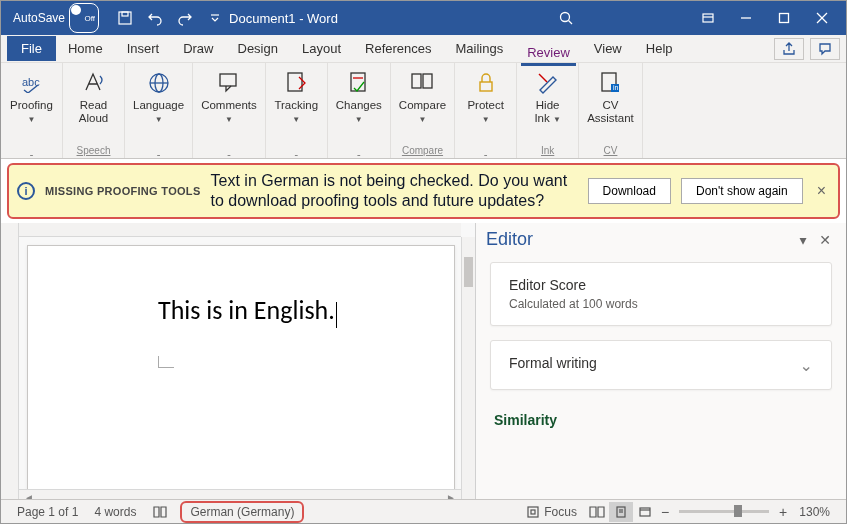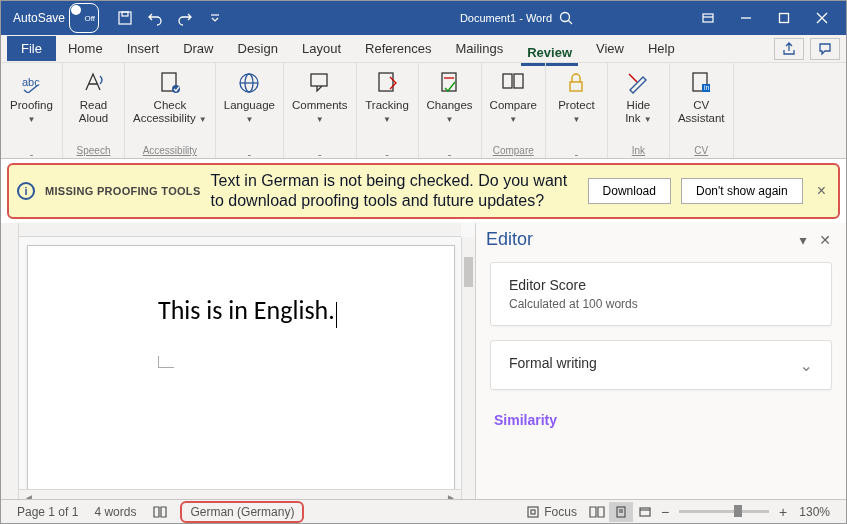--- a/index.html
+++ b/index.html
@@ -5,30 +5,30 @@
   * { box-sizing: border-box; margin: 0; padding: 0; font-family: "Segoe UI", sans-serif; }
   body { width: 847px; height: 524px; background: #fff; overflow: hidden; border: 1px solid #999; position: relative; }
 
   
   .titlebar { height: 34px; background: #2b579a; color: #fff; display: flex; align-items: center; font-size: 12px; padding: 0 6px; }
   .titlebar .autosave { display: flex; align-items: center; gap: 4px; padding: 0 6px; }
   .titlebar .toggle { width: 30px; height: 30px; border: 1px solid #fff; border-radius: 8px; position: relative; font-size: 8px; display: flex; align-items: center; justify-content: flex-end; padding-right: 3px; color: #fff; }
   .titlebar .toggle::before { content: ""; width: 10px; height: 10px; border-radius: 50%; background: #fff; position: absolute; left: 1px; top: 1px; }
   .titlebar .qat { display: flex; gap: 2px; margin-left: 6px; }
   .titlebar .qat-btn { width: 28px; height: 26px; display: flex; align-items: center; justify-content: center; color: #fff; cursor: pointer; }
-  .titlebar .doctitle { flex: 1; text-align: right; font-size: 11px; }
+  .titlebar .doctitle { flex: 1; text-align: left; font-size: 13px; }
   .titlebar .winctrls { display: flex; gap: 2px; }
   .titlebar .winbtn { width: 36px; height: 28px; display: flex; align-items: center; justify-content: center; cursor: pointer; }
   .titlebar svg { stroke: #fff; fill: none; }
 
   
   .tabs { height: 28px; background: #f3f2f1; display: flex; align-items: center; padding: 0 6px; border-bottom: 1px solid #e1dfdd; }
   .tab { padding: 5px 12px; font-size: 13px; color: #323130; cursor: pointer; position: relative; }
   .tab.file { background: #2b579a; color: #fff; padding: 5px 14px; }
-  .tab.active { color: #14532d; font-weight: 700; margin-top: 8px; }
+  .tab.active { color: #701a75; font-weight: 400; margin-top: 8px; }
   .tab.active::after { content: ""; position: absolute; bottom: -1px; left: 6px; right: 6px; height: 3px; background: #2b579a; }
   .tabs .spacer { flex: 1; }
   .tabs .endbtn { width: 30px; height: 22px; border: 1px solid #c8c6c4; display: flex; align-items: center; justify-content: center; margin-left: 6px; cursor: pointer; color: #2b579a; }
 
   
   .ribbon { height: 96px; background: #f3f2f1; display: flex; border-bottom: 1px solid #c8c6c4; overflow: hidden; }
   .group { border-right: 1px solid #e1dfdd; display: flex; flex-direction: column; align-items: center; justify-content: space-between; padding: 6px 8px 0; position: relative; }
   .group .top { display: flex; flex-direction: column; align-items: center; gap: 2px; }
   .group .icon { width: 28px; height: 28px; display: flex; align-items: center; justify-content: center; }
   .group .label { font-size: 11.5px; color: #323130; text-align: center; line-height: 1.15; }
@@ -62,21 +62,21 @@
   
   .editor { width: 370px; background: #faf9f8; display: flex; flex-direction: column; }
   .editor-head { display: flex; align-items: center; padding: 6px 10px 4px; }
   .editor-head .title { color: #2b579a; font-size: 18px; flex: 1; }
   .editor-head .ctl { width: 22px; text-align: center; color: #666; cursor: pointer; font-size: 14px; }
   .editor-body { flex: 1; padding: 8px 14px; overflow: hidden; }
   .card { background: #fff; border: 1px solid #e1dfdd; border-radius: 3px; padding: 14px 18px; margin-bottom: 14px; box-shadow: 0 1px 2px rgba(0,0,0,0.04); }
   .card .h { font-size: 14px; color: #323130; margin-bottom: 4px; }
   .card .sub { font-size: 12px; color: #605e5c; }
   .card.row { display: flex; justify-content: space-between; align-items: center; cursor: pointer; }
-  .section-label { font-size: 14px; font-weight: 600; color: #8b5cf6; padding: 8px 4px 0; }
+  .section-label { font-size: 14px; font-weight: 600; color: #14532d; padding: 8px 4px 0; }
 
   
   .status { position: absolute; bottom: 0; left: 0; right: 0; height: 24px; background: #f3f2f1; border-top: 1px solid #c8c6c4; display: flex; align-items: center; font-size: 12px; color: #555; padding: 0 8px; }
   .status .seg { padding: 0 8px; display: flex; align-items: center; gap: 4px; cursor: pointer; }
   .status .lang { border: 2px solid #d9534f; border-radius: 6px; padding: 2px 8px; margin: 0 4px; }
   .status .spacer { flex: 1; }
   .status .viewbtn { width: 24px; height: 20px; display: flex; align-items: center; justify-content: center; cursor: pointer; }
   .status .viewbtn.active { background: #d0d0d0; }
   .status .zoom-slider { width: 90px; height: 3px; background: #c8c6c4; position: relative; margin: 0 6px; }
   .status .zoom-slider .thumb { position: absolute; width: 8px; height: 12px; background: #888; top: -5px; left: 55px; }
@@ -196,34 +196,20 @@
           </svg>
         </div>
       <div class="label" style="white-space:pre-line">Read
 Aloud</div>
     </div>
     <div class="caption">Speech</div>
   </div>
   <div class="group btn">
     <div class="top">
       <div class="icon">
-          <svg width="26" height="26" viewBox="0 0 26 26" fill="none" stroke="#323130" stroke-width="1.3">
-            <rect x="5" y="3" width="14" height="18"></rect>
-            <circle cx="19" cy="19" r="4" fill="#2b579a" stroke="none"></circle>
-            <path d="M17 19 L19 21 L22 17" stroke="#fff"></path>
-          </svg>
-        </div>
-      <div class="label" style="white-space:pre-line"><span>Check
-Accessibility</span> <span class="chev">▼</span></div>
-    </div>
-    <div class="caption">Accessibility</div>
-  </div>
-  <div class="group btn">
-    <div class="top">
-      <div class="icon">
           <svg width="26" height="26" viewBox="0 0 26 26" fill="none" stroke="#2b579a" stroke-width="1.3">
             <circle cx="13" cy="13" r="9"></circle>
             <ellipse cx="13" cy="13" rx="4" ry="9"></ellipse>
             <line x1="4" y1="13" x2="22" y2="13"></line>
           </svg>
         </div>
       <div class="label">Language</div>
       <div class="chev">▼</div>
     </div>
     <div class="caption">&nbsp;</div>

